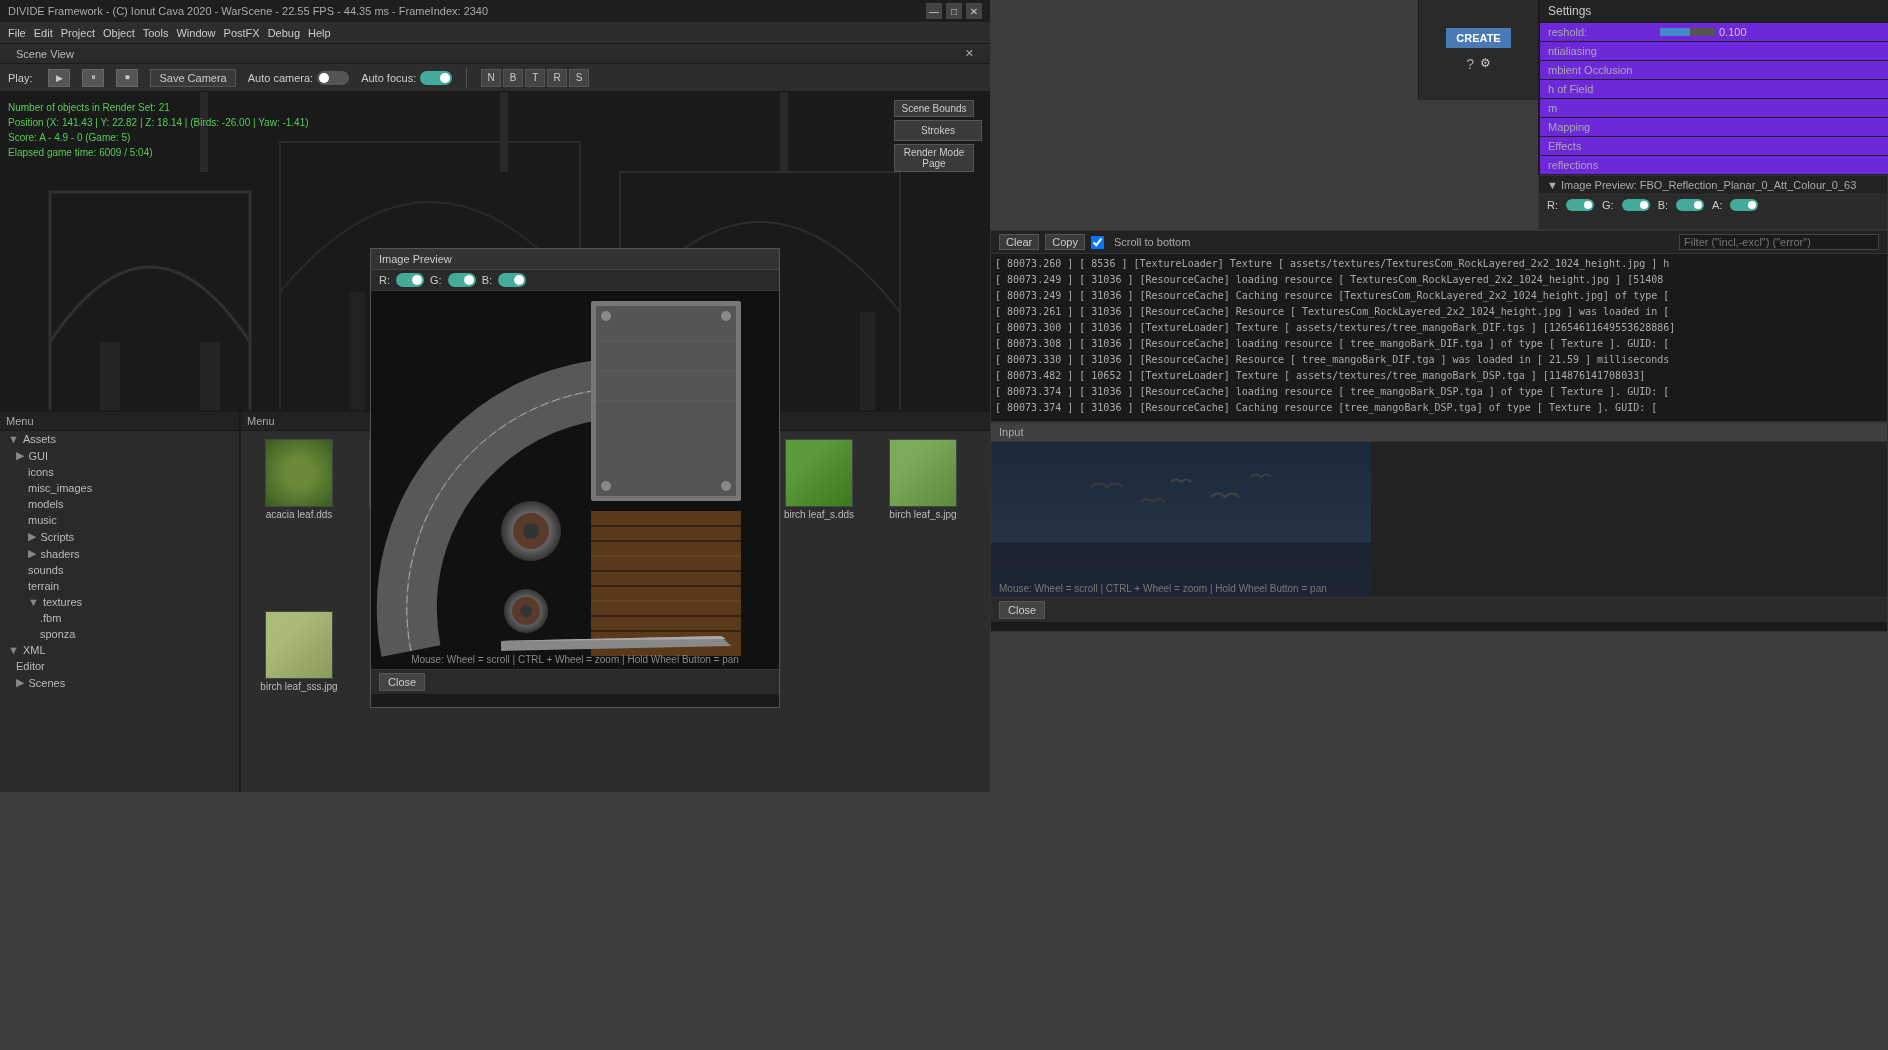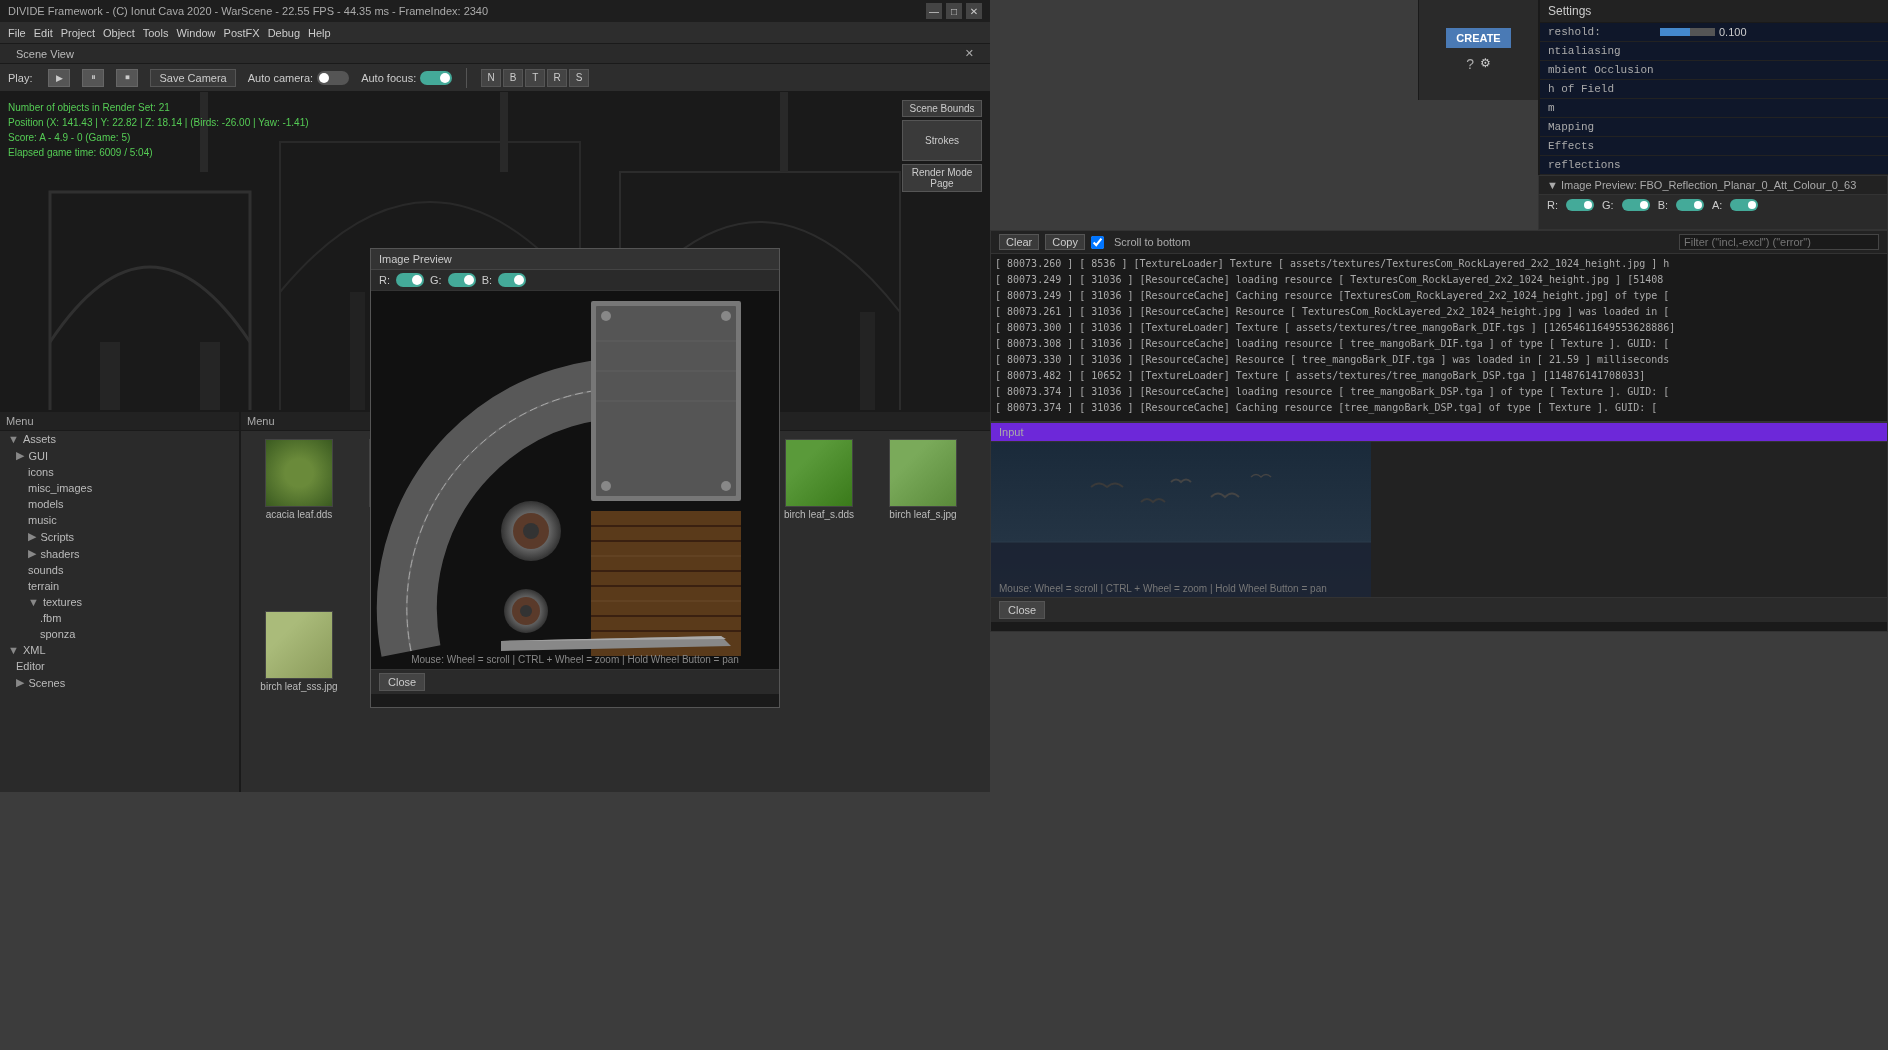--- a/index.html
+++ b/index.html
@@ -293,39 +293,39 @@
       cursor: pointer;
       font-size: 11px;
     }
 
     
     .settings-panel {
       position: absolute;
       top: 0; right: 0;
       width: 360px;
       height: 420px;
-      background: #0f172a;
+      background: #6d28d9;
       border-left: 2px solid #1a1a1a;
       z-index: 50;
     }
     .settings-titlebar {
       background: #222;
       padding: 4px 8px;
       font-size: 12px;
       color: #ccc;
       border-bottom: 1px solid #1a1a1a;
     }
     .settings-row {
       display: flex;
       align-items: center;
       padding: 3px 8px;
       border-bottom: 1px solid #222;
       font-size: 11px;
     }
-    .settings-row-label { width: 112px; color: #aaa; font-family: Liberation Mono, monospace; }
+    .settings-row-label { width: 112px; color: #aaa; }
     .settings-row-value { flex: 1; display: flex; align-items: center; gap: 4px; }
     .settings-number { color: #ccc; }
 
     
     .log-panel {
       position: absolute;
       top: 230px; right: 0;
       width: 898px;
       height: 192px;
       background: #1a1a1a;
@@ -374,21 +374,21 @@
     .input-panel {
       position: absolute;
       top: 422px; right: 0;
       width: 898px;
       height: 210px;
       background: #1a1a1a;
       border: 1px solid #333;
       z-index: 50;
     }
     .input-header {
-      background: #6d28d9;
+      background: #404040;
       padding: 3px 8px;
       border-bottom: 1px solid #333;
       font-size: 11px;
       color: #aaa;
     }
     .input-content {
       width: 100%;
       height: calc(100% - 28px);
       background: #222;
       display: flex;
@@ -532,21 +532,21 @@
   </svg>
   <div class="viewport-info">
     <div>Number of objects in Render Set: 21</div>
     <div>Position (X: 141.43 | Y: 22.82 | Z: 18.14 | (Birds: -26.00 | Yaw: -1.41)</div>
     <div>Score: A - 4.9 - 0 (Game: 5)</div>
     <div>Elapsed game time: 6009 / 5:04)</div>
   </div>
 
   <div style="position:absolute;top:8px;right:8px;display:flex;flex-direction:column;gap:3px;">
     <button style="background:#3a3a3a;border:1px solid #555;color:#ccc;font-size:10px;padding:2px 6px;cursor:pointer;width:80px;">Scene Bounds</button>
-    <button style="background:#3a3a3a;border:1px solid #555;color:#ccc;font-size:10px;padding:14px 6px;cursor:pointer;width:80px;">Strokes</button>
+    <button style="background:#3a3a3a;border:1px solid #555;color:#ccc;font-size:10px;padding:4px 6px;cursor:pointer;width:88px;">Strokes</button>
     <button style="background:#3a3a3a;border:1px solid #555;color:#ccc;font-size:10px;padding:2px 6px;cursor:pointer;width:80px;">Render Mode Page</button>
   </div>
 </div>
 
 <div class="asset-panel">
   <div class="panel-header">
     <span>Menu</span>
   </div>
 
   <div class="tree-item">

